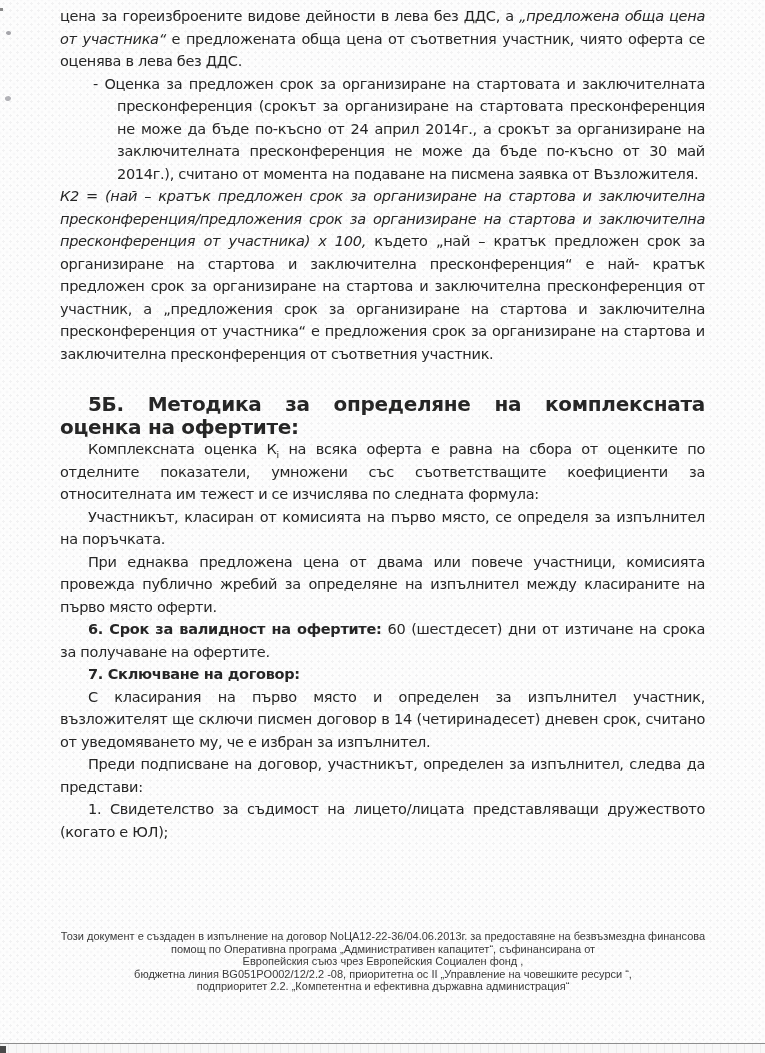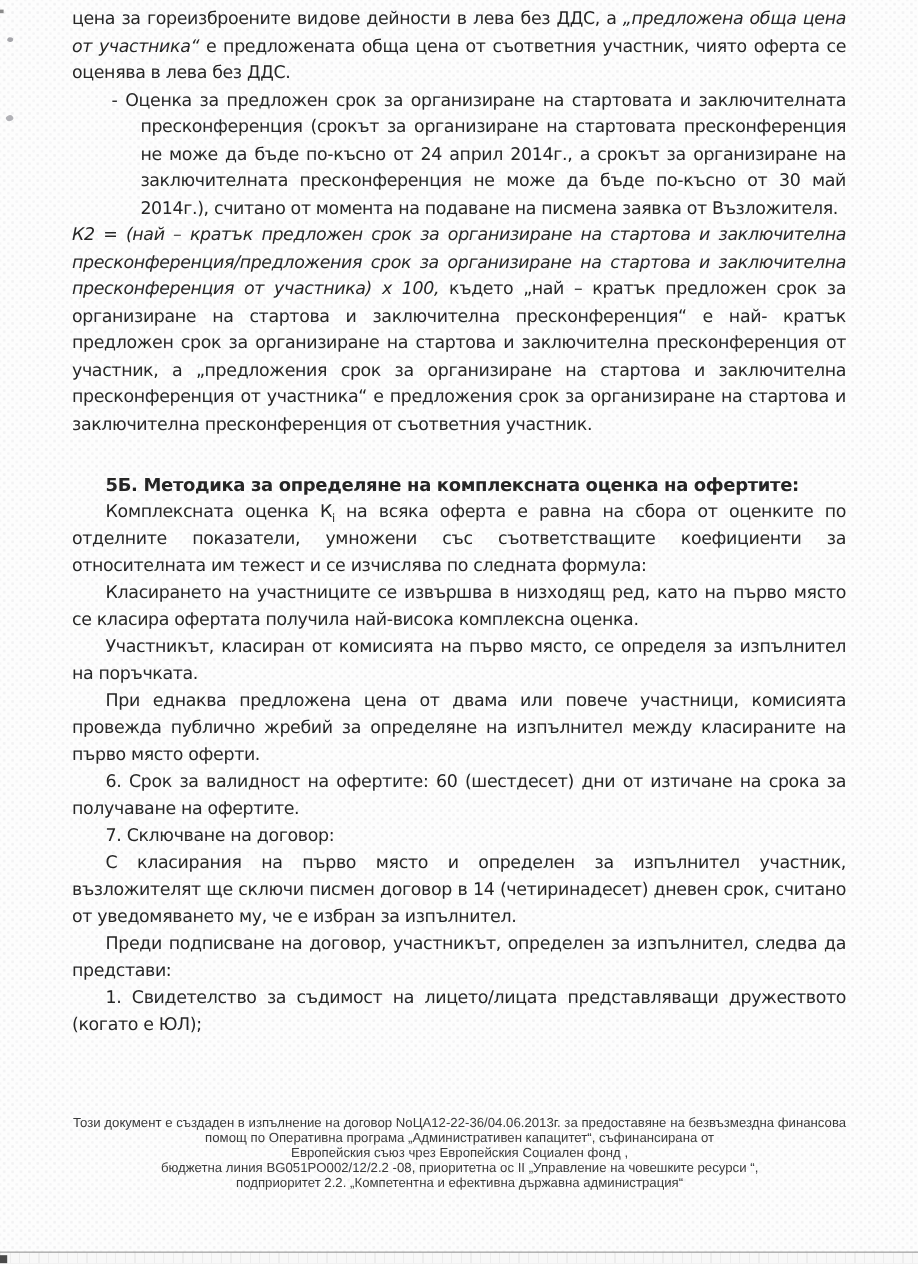--- a/index.html
+++ b/index.html
@@ -17,22 +17,22 @@
     background-position:0 0,3.5px 3.5px;
   }
   .content{
     position:absolute;left:60px;top:5px;width:645px;
     font-size:14.5px;line-height:22.5px;letter-spacing:-0.3px;
     text-align:justify;
   }
   .para{margin:0;padding:0;}
   .indent{text-indent:28px;}
   .bullet{padding-left:57px;text-indent:-24px;}
-  .h5b{margin-top:28px;font-weight:bold;font-size:15px;}
-  .bold{font-weight:normal;}
+  .h5b{margin-top:28px;font-weight:bold;font-size:20px;}
+  .bold{font-weight:bold;}
   .it{font-style:italic;}
   .u{text-decoration:underline;}
   sub{font-size:9.5px;line-height:0;}
   .footer{
     position:absolute;left:58px;top:930px;width:650px;text-align:center;
     font-family:"Liberation Sans",sans-serif;font-size:11px;
     line-height:12.6px;letter-spacing:0;color:#3a3a3a;
   }
   .fline{margin:0;}
   .scanline{position:absolute;left:0;top:1043px;width:765px;height:1px;background:#8e8e8e;}
@@ -58,21 +58,20 @@
 
     <p class="para bullet"><span>- Оценка за предложен срок за организиране на стартовата и заключителната пресконференция (срокът за организиране на стартовата пресконференция не може да бъде по-късно от 24 април 2014г., а срокът за организиране на заключителната пресконференция не може да бъде по-късно от 30 май 2014г.), считано от момента на подаване на писмена заявка от Възложителя.</span></p>
 
     <p class="para"><span class="it">К2 = (най – кратък предложен срок за организиране на стартова и заключителна пресконференция/предложения срок за организиране на стартова и заключителна пресконференция от участника) х 100,</span><span> където „най – кратък предложен срок за организиране на стартова и заключителна пресконференция“ е най- кратък предложен срок за организиране на стартова и заключителна пресконференция от участник, а „предложения срок за организиране на стартова и заключителна пресконференция от участника“ е предложения срок за организиране на стартова и заключителна пресконференция от съответния участник.</span></p>
 
     <p class="para indent h5b"><span>5Б. Методика за определяне на комплексната оценка на офертите:</span></p>
 
     <p class="para indent"><span>Комплексната оценка К</span><sub>i</sub><span> на всяка оферта е равна на сбора от оценките по отделните показатели, умножени със съответстващите коефициенти за относителната им тежест и се изчислява по следната формула:</span></p>
 
 
-    <p class="para indent"><span>Класирането на участниците се извършва в низходящ ред, като на първо място се класира офертата получила най-висока комплексна оценка.</span></p>
 
     <p class="para indent"><span>Участникът, класиран от комисията на първо място, се определя за изпълнител на поръчката.</span></p>
 
     <p class="para indent"><span>При еднаква предложена цена от двама или повече участници, комисията провежда публично жребий за определяне на изпълнител между класираните на първо място оферти.</span></p>
 
     <p class="para indent"><span class="bold">6. Срок за валидност на офертите:</span><span> 60 (шестдесет) дни от изтичане на срока за получаване на офертите.</span></p>
 
     <p class="para indent"><span class="bold">7. Сключване на договор:</span></p>
 
     <p class="para indent"><span>С класирания на първо място и определен за изпълнител участник, възложителят ще сключи писмен договор в 14 (четиринадесет) дневен срок, считано от уведомяването му, че е избран за изпълнител.</span></p>

